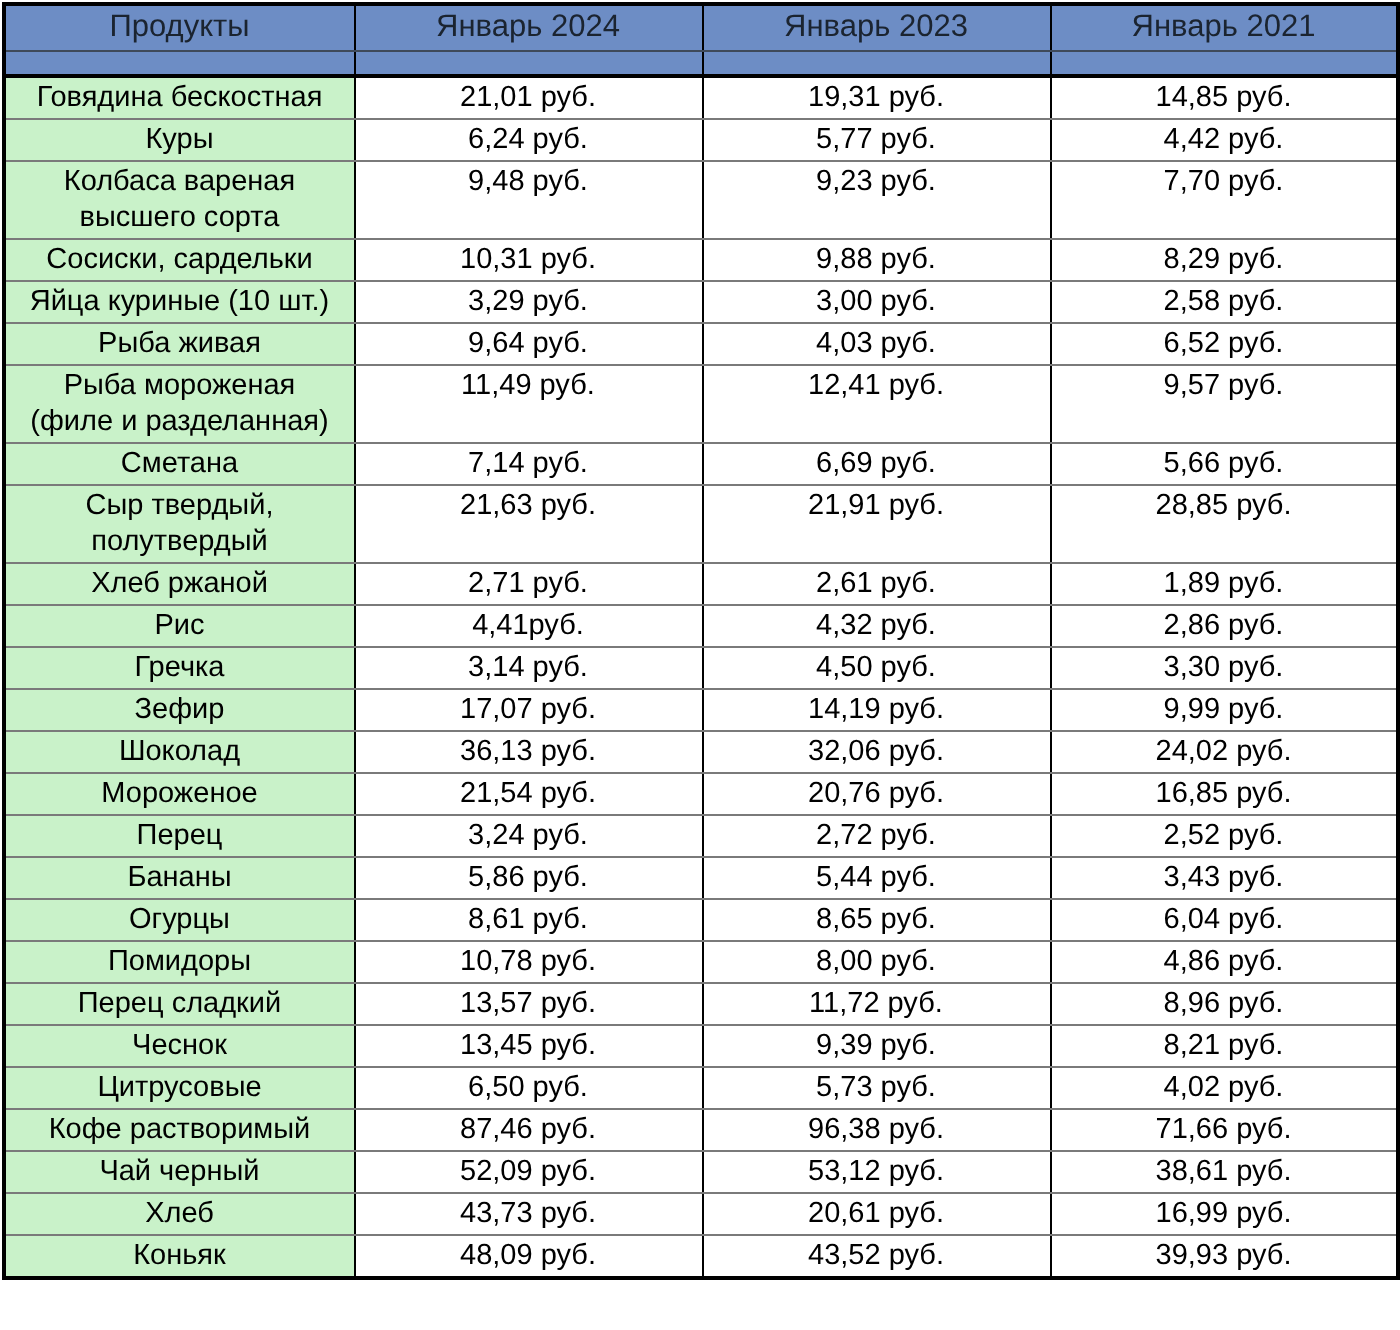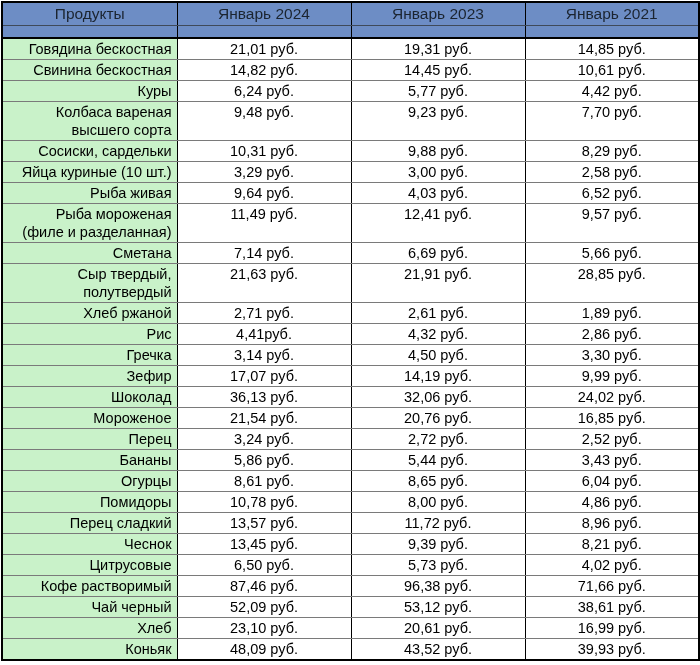--- a/index.html
+++ b/index.html
@@ -58,21 +58,21 @@
     line-height:18px;
     padding:1px 5px;
     border-left:1.5px solid var(--grid-v);
     border-right:1.5px solid var(--grid-v);
     border-top:1px solid var(--grid-h);
     border-bottom:1px solid var(--grid-h);
     background:var(--white);
   }
   tbody td.product-cell{
     background:var(--product-bg);
-    text-align:right;
+    text-align:center;
     white-space:pre-line;
   }
   tbody td.value-cell{
     text-align:center;
   }
 </style>
 </head>
 <body>
 
 <table>
@@ -97,26 +97,20 @@
     </tr>
   </thead>
   <tbody id="price-table-body">
       <tr>
     <td class="product-cell">Говядина бескостная</td>
     <td class="value-cell">21,01 руб.</td>
     <td class="value-cell">19,31 руб.</td>
     <td class="value-cell">14,85 руб.</td>
   </tr>
       <tr>
-    <td class="product-cell">Свинина бескостная</td>
-    <td class="value-cell">14,82 руб.</td>
-    <td class="value-cell">14,45 руб.</td>
-    <td class="value-cell">10,61 руб.</td>
-  </tr>
-      <tr>
     <td class="product-cell">Куры</td>
     <td class="value-cell">6,24 руб.</td>
     <td class="value-cell">5,77 руб.</td>
     <td class="value-cell">4,42 руб.</td>
   </tr>
       <tr>
     <td class="product-cell">Колбаса вареная
 высшего сорта</td>
     <td class="value-cell">9,48 руб.</td>
     <td class="value-cell">9,23 руб.</td>
@@ -245,21 +239,21 @@
     <td class="value-cell">71,66 руб.</td>
   </tr>
       <tr>
     <td class="product-cell">Чай черный</td>
     <td class="value-cell">52,09 руб.</td>
     <td class="value-cell">53,12 руб.</td>
     <td class="value-cell">38,61 руб.</td>
   </tr>
       <tr>
     <td class="product-cell">Хлеб</td>
-    <td class="value-cell">23,10 руб.</td>
+    <td class="value-cell">43,73 руб.</td>
     <td class="value-cell">20,61 руб.</td>
     <td class="value-cell">16,99 руб.</td>
   </tr>
       <tr>
     <td class="product-cell">Коньяк</td>
     <td class="value-cell">48,09 руб.</td>
     <td class="value-cell">43,52 руб.</td>
     <td class="value-cell">39,93 руб.</td>
   </tr>
     </tbody>

